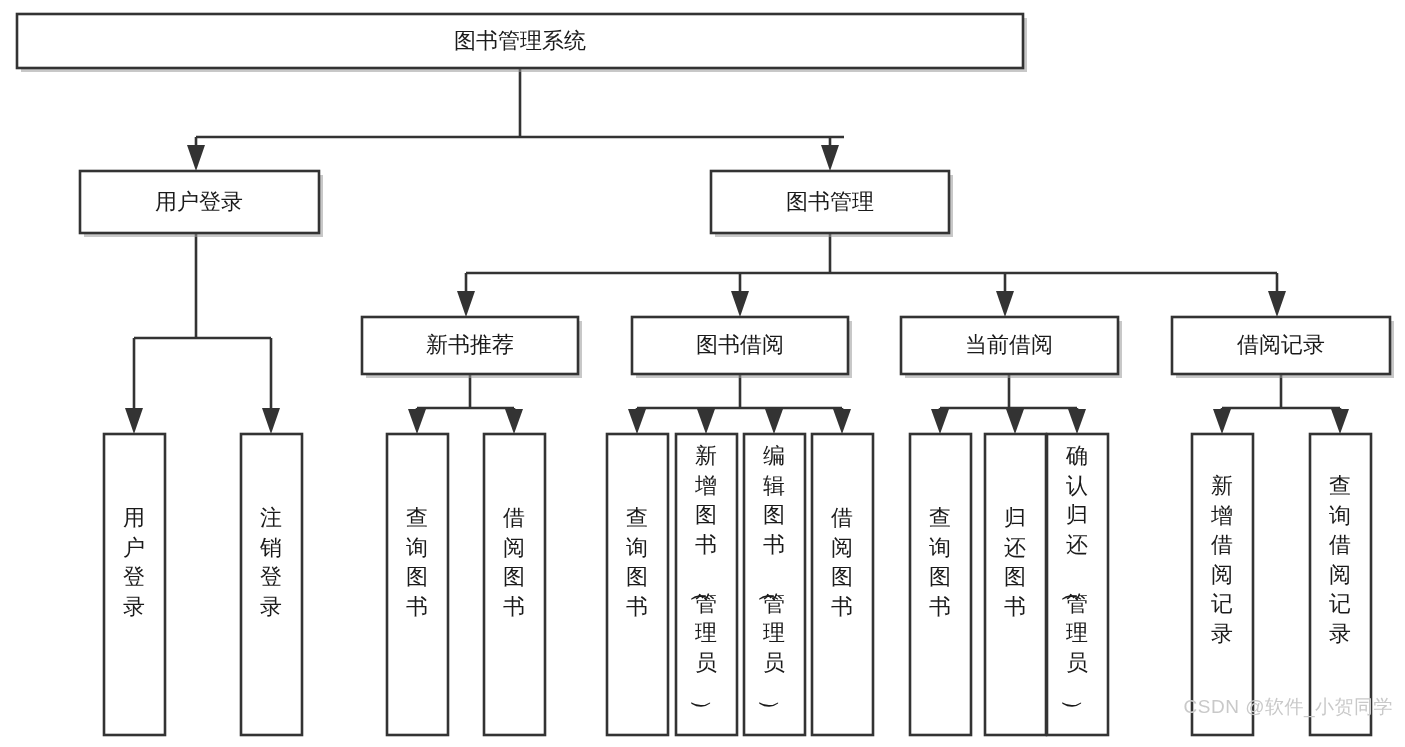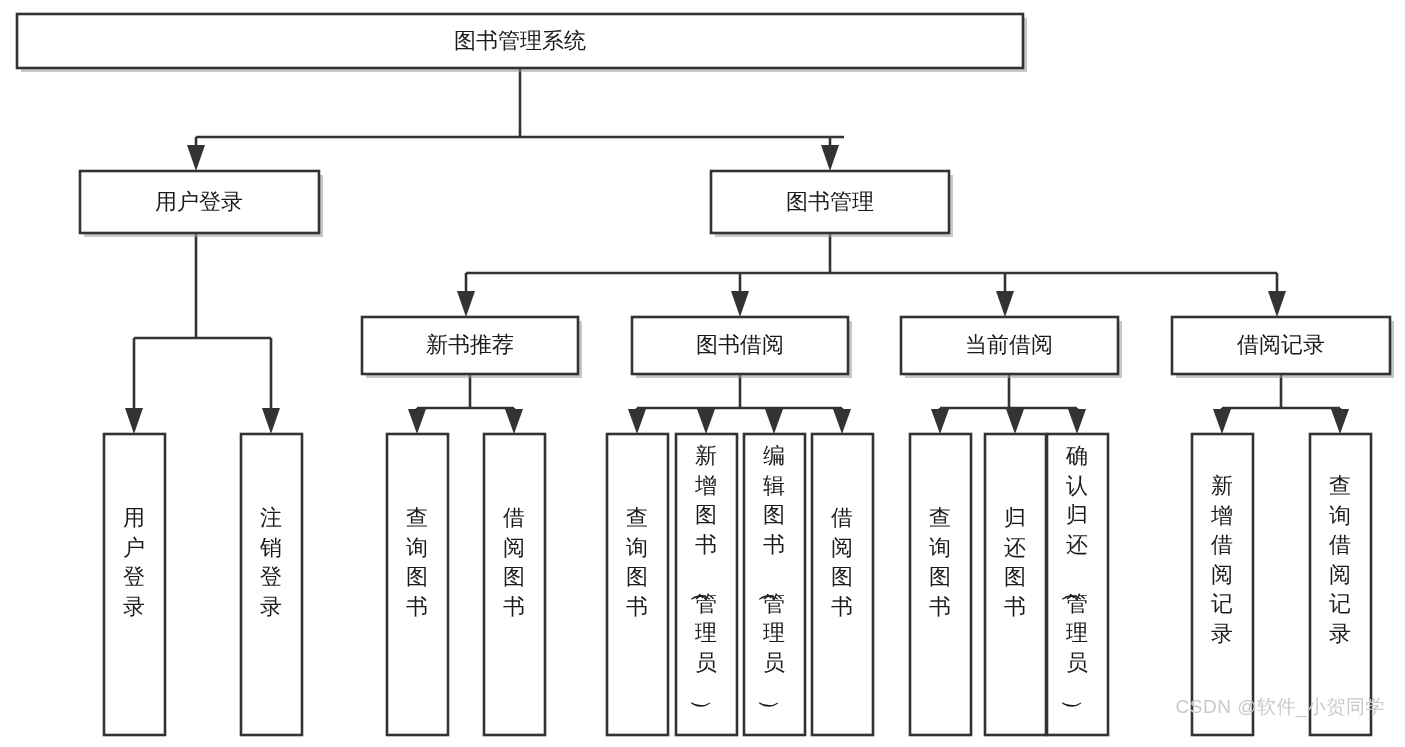--- a/index.html
+++ b/index.html
@@ -54,21 +54,21 @@
     dominant-baseline: middle;
   }
   .node-label-v {
     font-family: "Liberation Sans", "DejaVu Sans", sans-serif;
     font-size: 22px;
     fill: #1a1a1a;
     text-anchor: middle;
   }
   .watermark-text {
     position: absolute;
-    right: 20px;
+    right: 12px;
     bottom: 4px;
     font-family: "Liberation Sans", "DejaVu Sans", sans-serif;
     font-size: 19px;
     color: #c9c9c9;
     white-space: nowrap;
     letter-spacing: 0.5px;
   }
 </style>
 </head>
 <body>

